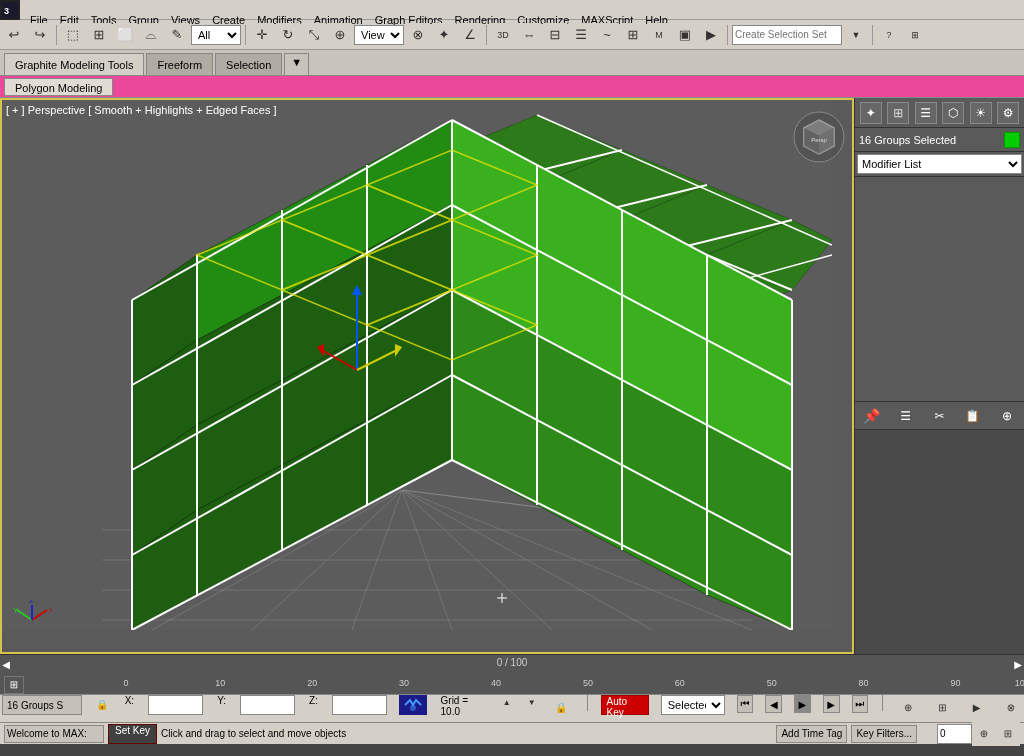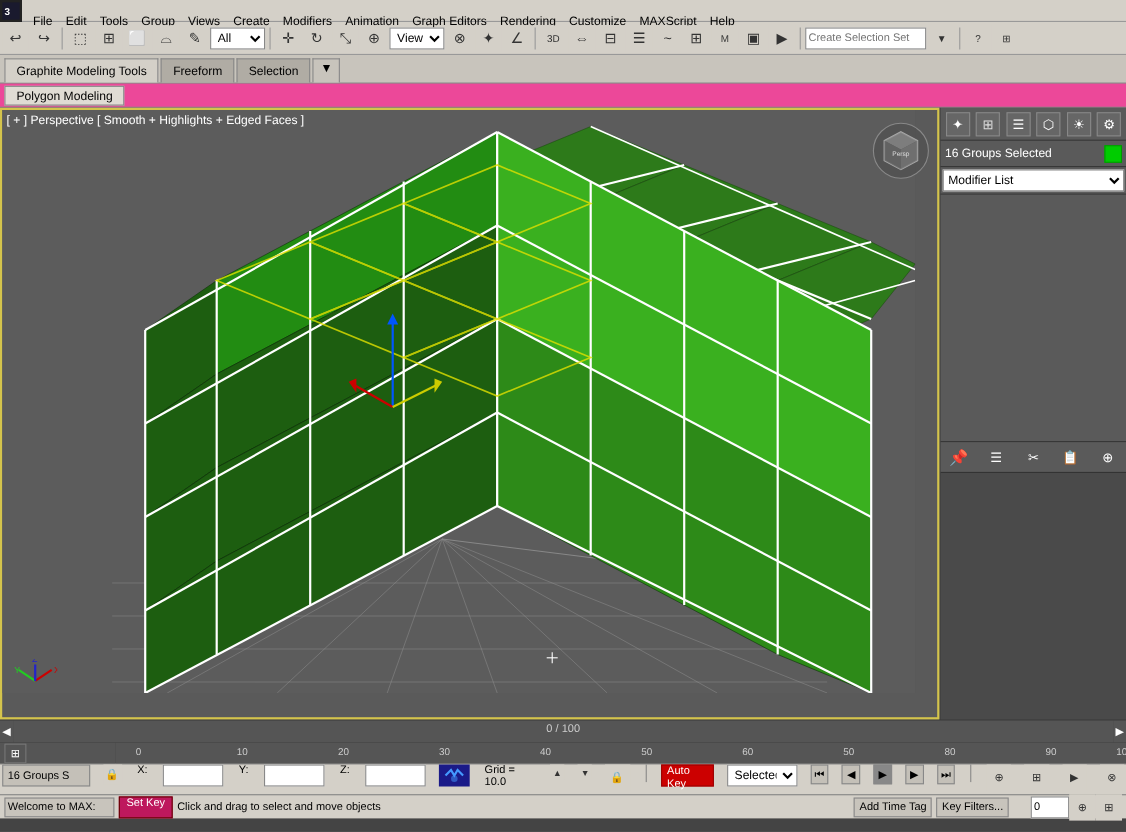--- a/index.html
+++ b/index.html
@@ -71,21 +71,21 @@
     .status-label { font-size: 10px; color: #000; padding: 0 2px; }
     .status-separator { width: 1px; height: 16px; background: #888; margin: 0 2px; }
 
     
     #cube-container { position: absolute; top: 0; left: 0; width: 100%; height: 100%; }
 
     
     #viewport-compass { position: absolute; top: 10px; right: 10px; width: 50px; height: 50px; }
 
     #animate-btn { background: #cc0000; color: #fff; border: 1px solid #990000; height: 20px; padding: 0 4px; font-size: 10px; cursor: pointer; }
-    #set-key-btn { background: #be185d; color: #fff; border: 1px solid #660000; height: 20px; padding: 0 6px; font-size: 10px; cursor: pointer; }
+    #set-key-btn { background: #404040; color: #fff; border: 1px solid #660000; height: 20px; padding: 0 6px; font-size: 10px; cursor: pointer; }
 
     .transport-btn { background: #c4c0b8; border: 1px solid #888; width: 18px; height: 18px; display: flex; align-items: center; justify-content: center; font-size: 10px; cursor: pointer; color: #000; }
   </style>
 </head>
 <body>
 
 <div id="menubar">
   <div class="logo">
     <svg width="16" height="16" viewBox="0 0 16 16">
         <rect width="16" height="16" fill="#1a1a2e"></rect>

